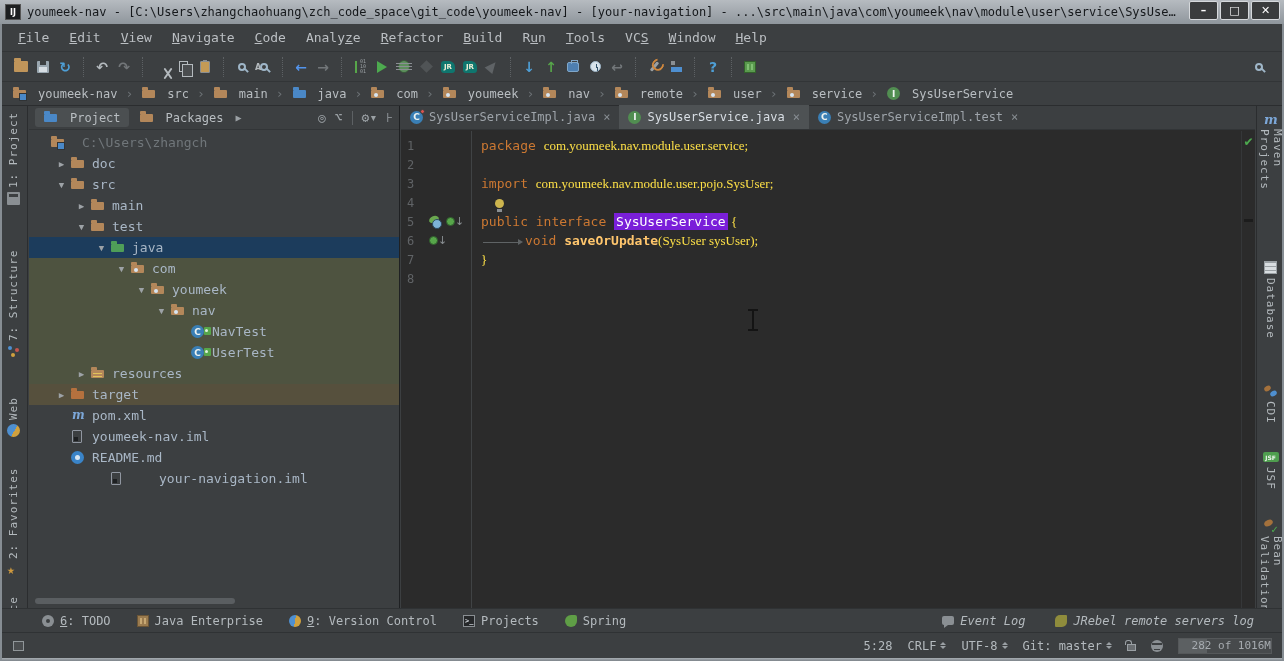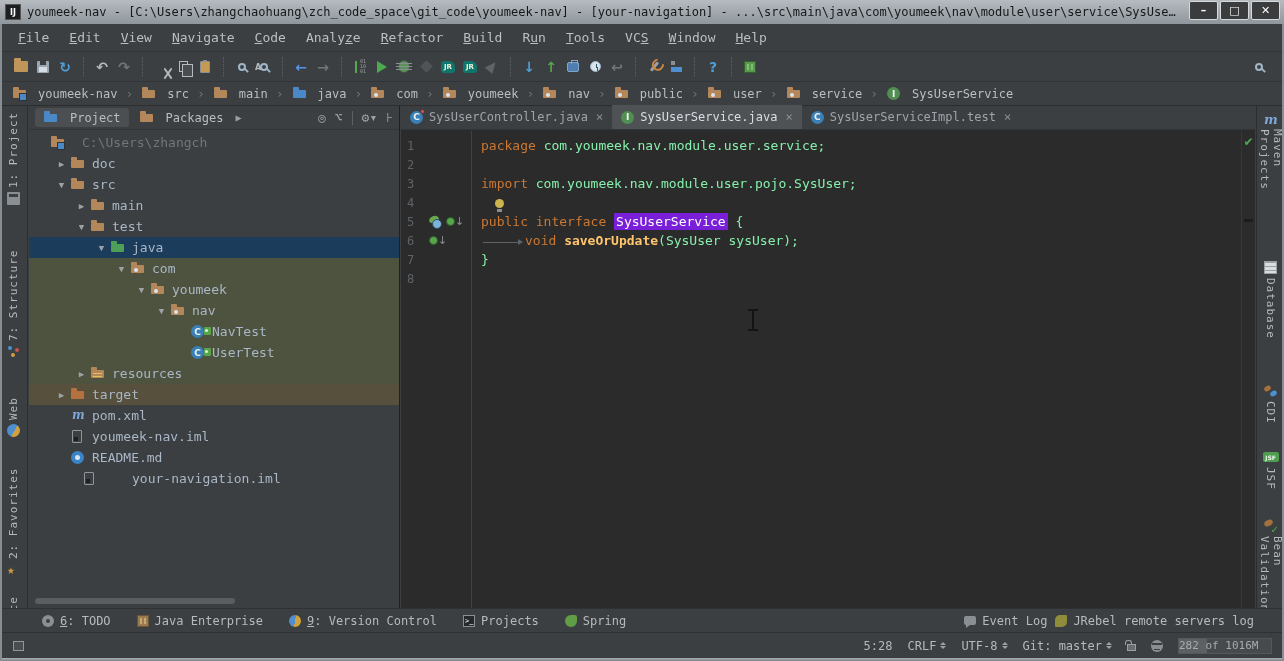--- a/index.html
+++ b/index.html
@@ -163,40 +163,40 @@
   .gl .gicons{display:flex;align-items:center;margin-left:8px;gap:1px;}
   .gimpl{display:flex;align-items:center;}
   .gimpl .c{width:9px;height:9px;border-radius:50%;background:#57a64a;border:1px solid #2f5c2c;}
   .gimpl .a{color:#8a8f93;font-size:11px;margin-left:0px;font-family:"DejaVu Sans",sans-serif;}
   .gbean{width:16px;height:13px;position:relative;}
   .gbean::before{content:"";position:absolute;left:0;top:1px;width:10px;height:7px;border-radius:50%;background:#6aa84f;transform:rotate(-20deg);}
   .gbean::after{content:"";position:absolute;left:3px;top:4px;width:8px;height:8px;border-radius:50%;background:#7db3d8;border:1px solid #2b4a60;}
   .codelines{position:absolute;left:72px;top:0;right:14px;bottom:0;padding:5px 0 0 8px;white-space:pre;}
   .cl{height:19px;line-height:19px;}
   .tk-kw{color:#cc7832;}
-  .tk-pl{color:#86efac;}
+  .tk-pl{color:#fde047;font-family:Liberation Serif, serif;}
   .tk-fn{color:#ffc66d;font-weight:700;}
   .tk-hl{color:#ffffff;background:#7a1fd9;padding:1px 2px;}
   .iarr{display:inline-block;width:44px;height:8px;position:relative;vertical-align:middle;}
   .iarr::before{content:"";position:absolute;left:2px;top:4px;width:36px;height:1px;background:#5f6365;}
   .iarr::after{content:"";position:absolute;right:2px;top:1px;width:0;height:0;
      border-top:3px solid transparent;border-bottom:3px solid transparent;border-left:5px solid #5f6365;}
   .bulb{display:inline-block;width:9px;height:9px;border-radius:50%;background:#cdb54e;position:relative;vertical-align:middle;margin-left:14px;}
   .bulb::after{content:"";position:absolute;left:2px;bottom:-4px;width:5px;height:3px;background:#8a8f93;}
   .stripe{position:absolute;right:0;top:0;bottom:0;width:14px;background:#2b2b2b;border-left:1px solid #353739;}
   .stripe .check{color:#4daa4f;font:700 12px "DejaVu Sans",sans-serif;display:block;text-align:center;margin-top:4px;}
   .stripe .mark{position:absolute;left:2px;top:88px;width:9px;height:3px;background:#1c1c1c;}
   .ibeam{position:absolute;left:346px;top:178px;width:11px;height:24px;}
   .ibeam::before{content:"";position:absolute;left:5px;top:2px;bottom:2px;width:2px;background:#141414;}
   .ibeam::after{content:"";position:absolute;left:1px;top:0;width:10px;height:2px;background:#141414;box-shadow:0 20px 0 #141414;}
   
   .bbar{position:absolute;left:0;top:608px;right:0;height:24px;background:#3c3f41;border-top:1px solid #2f3234;
     display:flex;align-items:center;font-size:12px;color:#b4babe;}
   .bgrp-l{display:flex;gap:26px;padding-left:42px;}
-  .bgrp-r{display:flex;gap:8px;margin-left:auto;padding-right:30px;}
+  .bgrp-r{display:flex;gap:30px;margin-left:auto;padding-right:30px;font-style:italic;}
   .bitem{display:flex;align-items:center;gap:6px;justify-content:flex-end;}
   .bitem u{text-decoration:underline;}
   .bico{width:12px;height:12px;position:relative;flex:none;}
   .bico-todo{border-radius:50%;background:#8a8f93;}
   .bico-todo::after{content:"";position:absolute;left:4px;top:4px;width:4px;height:4px;border-radius:50%;background:#3c3f41;}
   .bico-java-enterprise{background:#9a7b4f;border:1px solid #6b5536;}
   .bico-java-enterprise::after{content:"";position:absolute;inset:2px;background:repeating-linear-gradient(90deg,#c7a873 0 2px,transparent 2px 4px);}
   .bico-version-control{border-radius:50%;background:linear-gradient(100deg,#4e8fd0 50%,#d0a13e 50%);}
   .bico-terminal{background:#26282a;border:1px solid #8a8f93;color:#d8dde2;font:700 7px "DejaVu Sans Mono";line-height:10px;text-align:left;padding-left:1px;}
   .bico-spring{border-radius:50% 2px 50% 50%;background:#5f9e46;}
@@ -213,21 +213,21 @@
   .upd i{width:0;height:0;border-left:3px solid transparent;border-right:3px solid transparent;display:block;}
   .upd .u{border-bottom:3px solid #9aa0a4;}
   .upd .d{border-top:3px solid #9aa0a4;}
   .lockico{width:9px;height:7px;border:1px solid #9aa0a4;background:#6a6e71;position:relative;margin-top:3px;}
   .lockico::before{content:"";position:absolute;left:-3px;top:-5px;width:5px;height:4px;border:1px solid #9aa0a4;border-bottom:none;border-radius:3px 3px 0 0;}
   .hector{width:12px;height:12px;border-radius:50%;background:#8a8f93;position:relative;}
   .hector::before{content:"";position:absolute;left:1px;top:3px;right:1px;height:2px;background:#3c3f41;}
   .hector::after{content:"";position:absolute;left:3px;bottom:2px;width:6px;height:1px;background:#3c3f41;}
   .memory{width:94px;height:16px;background:#474a4c;border:1px solid #55585a;position:relative;font-size:11px;color:#a6abb0;}
   .memory .fill{position:absolute;left:0;top:0;bottom:0;background:#5c6062;}
-  .memory .mtext{position:relative;display:block;text-align:left;line-height:14px;}
+  .memory .mtext{position:relative;display:block;text-align:right;line-height:14px;}
   .bottom-edge{position:absolute;left:0;right:0;bottom:0;height:3px;background:linear-gradient(#a8adb2,#7d848a);}
   .edge-l{position:absolute;left:0;top:24px;bottom:0;width:2px;background:#868d93;z-index:40;}
   .edge-r{position:absolute;right:0;top:24px;bottom:0;width:2px;background:#868d93;z-index:40;}
 </style>
 </head>
 <body>
 
 <div class="app">
 
   <div class="titlebar">
@@ -389,21 +389,21 @@
           <i class="pdot"></i>
         </span>
         <span>nav</span>
       </span>
       <span class="crumb-sep">›</span>
       <span class="crumb">
         <span class="ti">
           <i class="f"></i>
           <i class="pdot"></i>
         </span>
-        <span>public</span>
+        <span>remote</span>
       </span>
       <span class="crumb-sep">›</span>
       <span class="crumb">
         <span class="ti">
           <i class="f"></i>
           <i class="pdot"></i>
         </span>
         <span>user</span>
       </span>
       <span class="crumb-sep">›</span>
@@ -582,36 +582,36 @@
             </span>
             <span class="lbl">youmeek-nav.iml</span>
           </div>
           <div class="trow" style="padding-left: 24px;">
             <span class="arrow"></span>
             <span class="ti">
               <i class="circ read"></i>
             </span>
             <span class="lbl">README.md</span>
           </div>
-          <div class="trow" style="padding-left: 8px; gap: 28px;">
+          <div class="trow" style="padding-left: 35px; gap: 28px;">
             <span class="arrow"></span>
             <span class="ti">
               <i class="file"></i>
             </span>
             <span class="lbl">your-navigation.iml</span>
           </div>
         </div>
       <div class="hsb"></div>
     </div>
 
     <div class="editor">
       <div class="etabs" id="etabs">
           <span class="etab">
             <span class="ticon cls">C<span class="dot"></span></span>
-            <span>SysUserController.java</span>
+            <span>SysUserServiceImpl.java</span>
             <span class="x">×</span>
           </span>
           <span class="etab active">
             <span class="ticon itf">I</span>
             <span>SysUserService.java</span>
             <span class="x">×</span>
           </span>
           <span class="etab">
             <span class="ticon cls">C</span>
             <span>SysUserServiceImpl.test</span>

